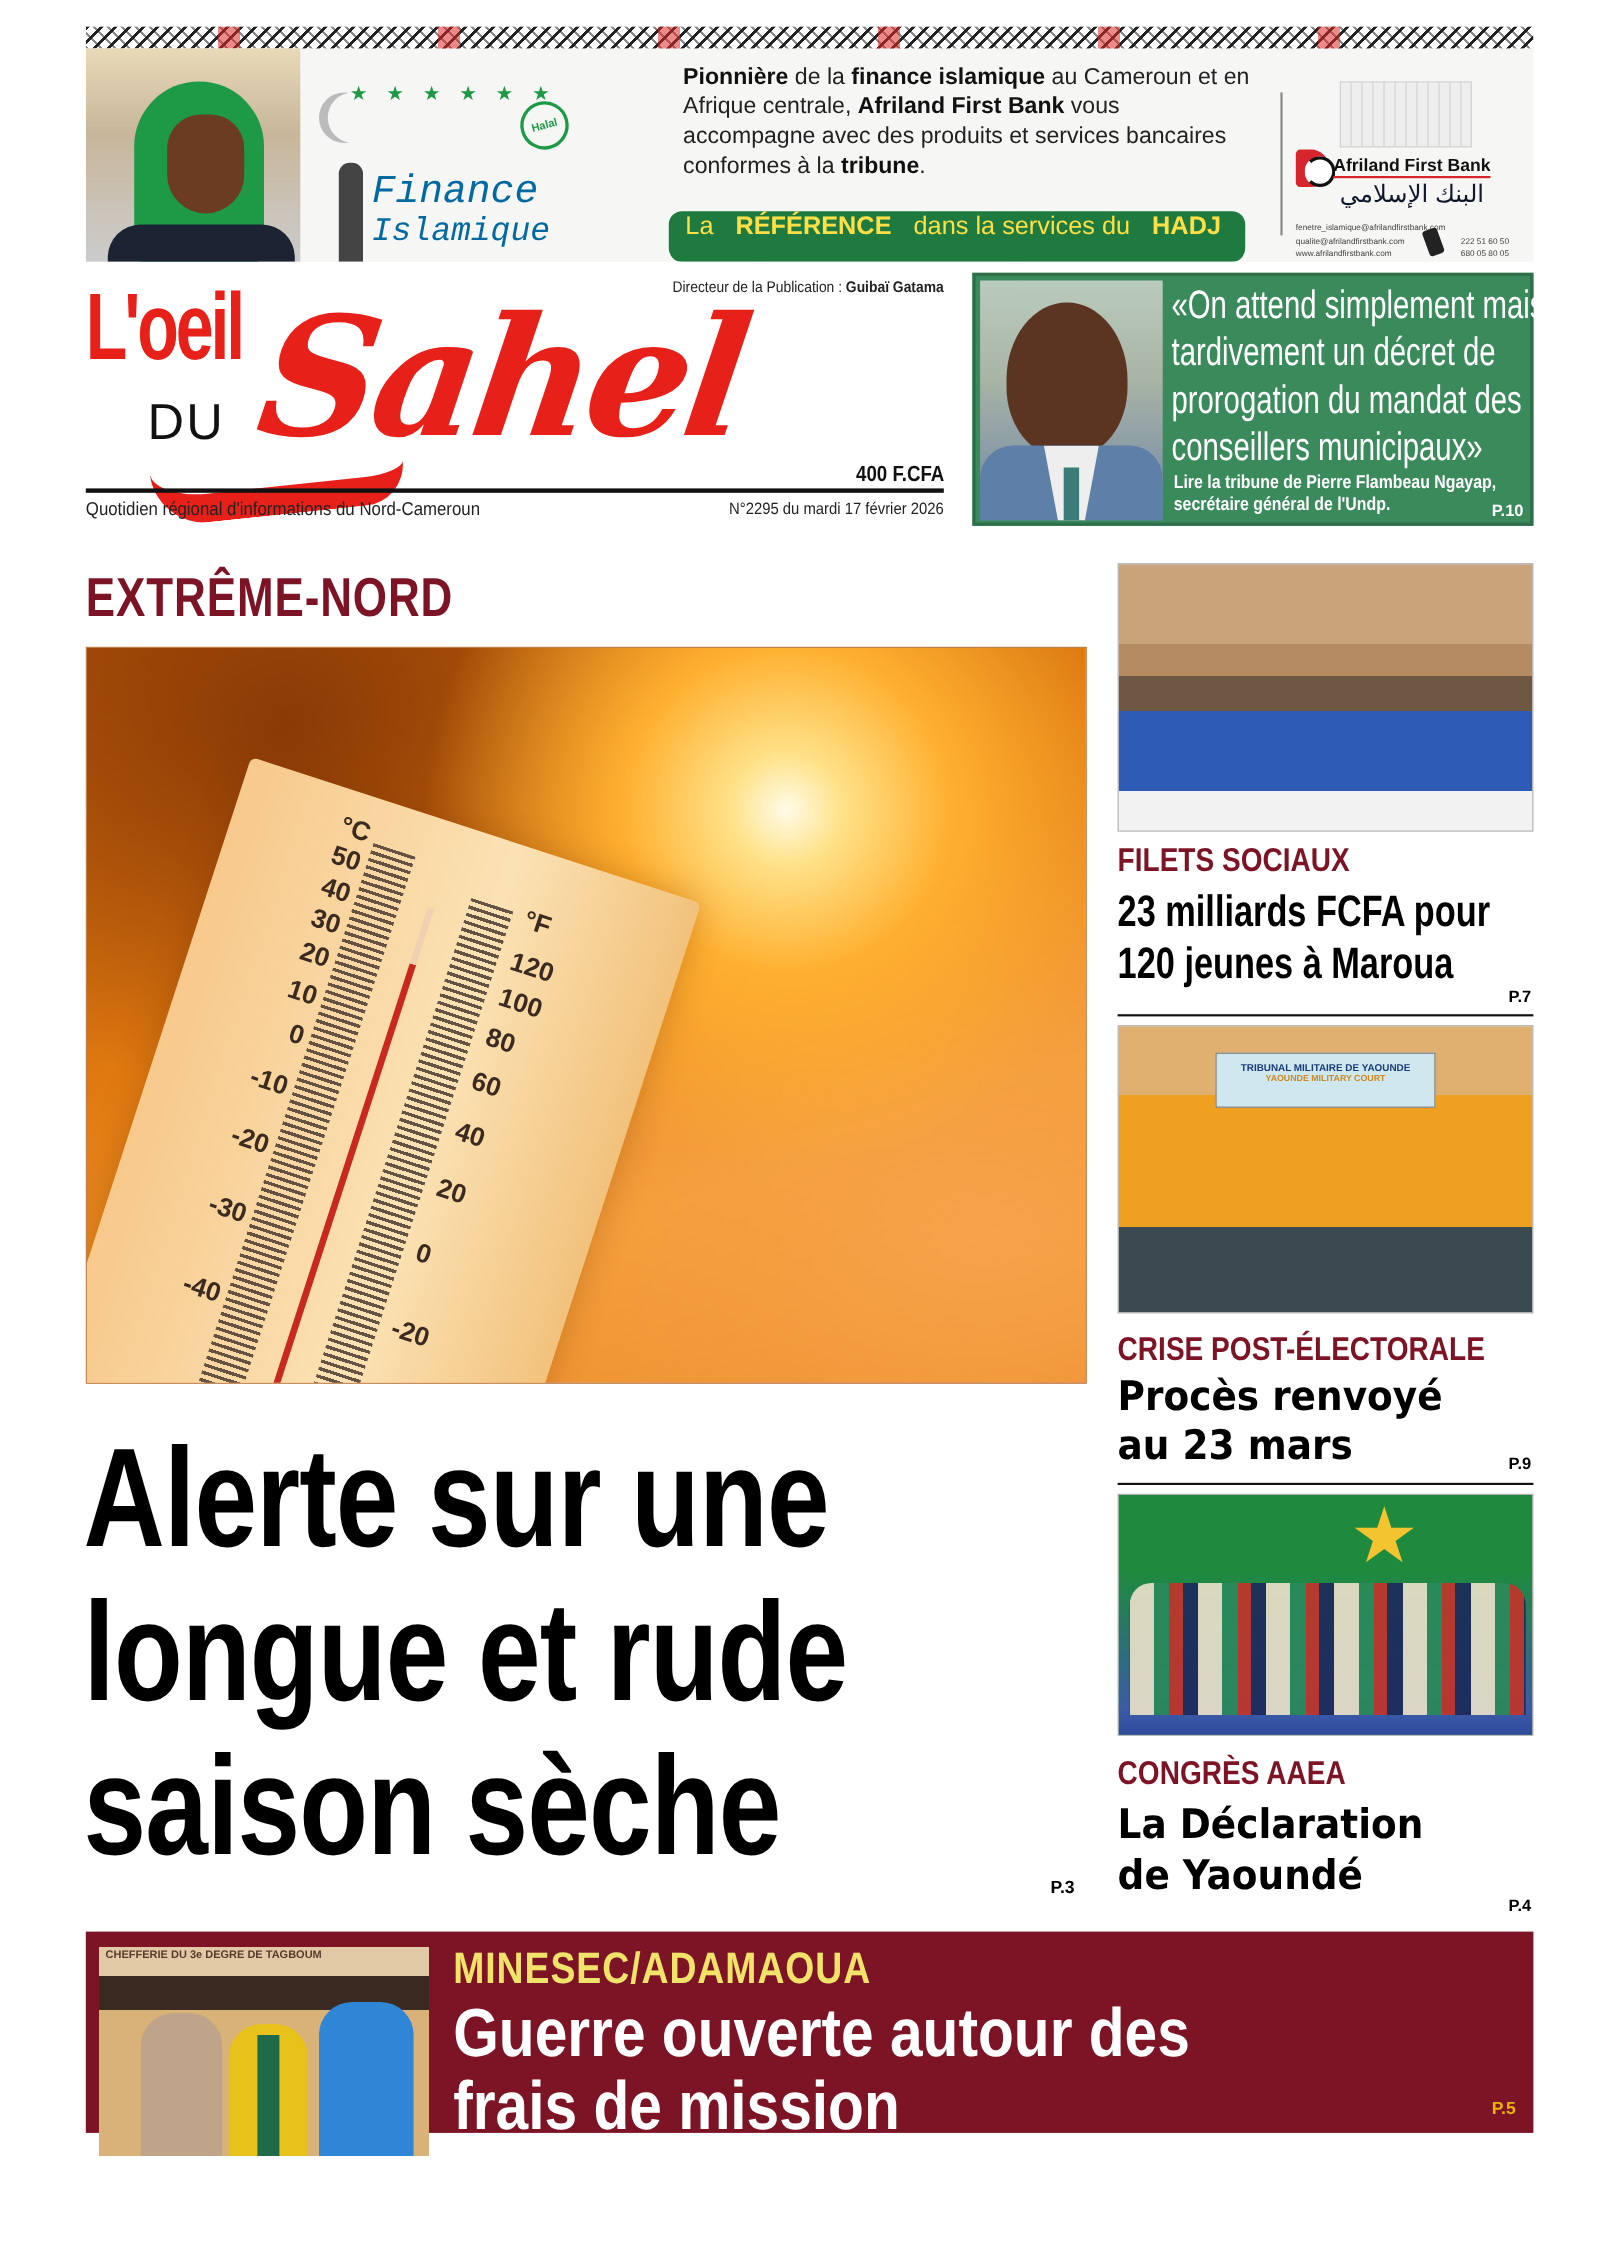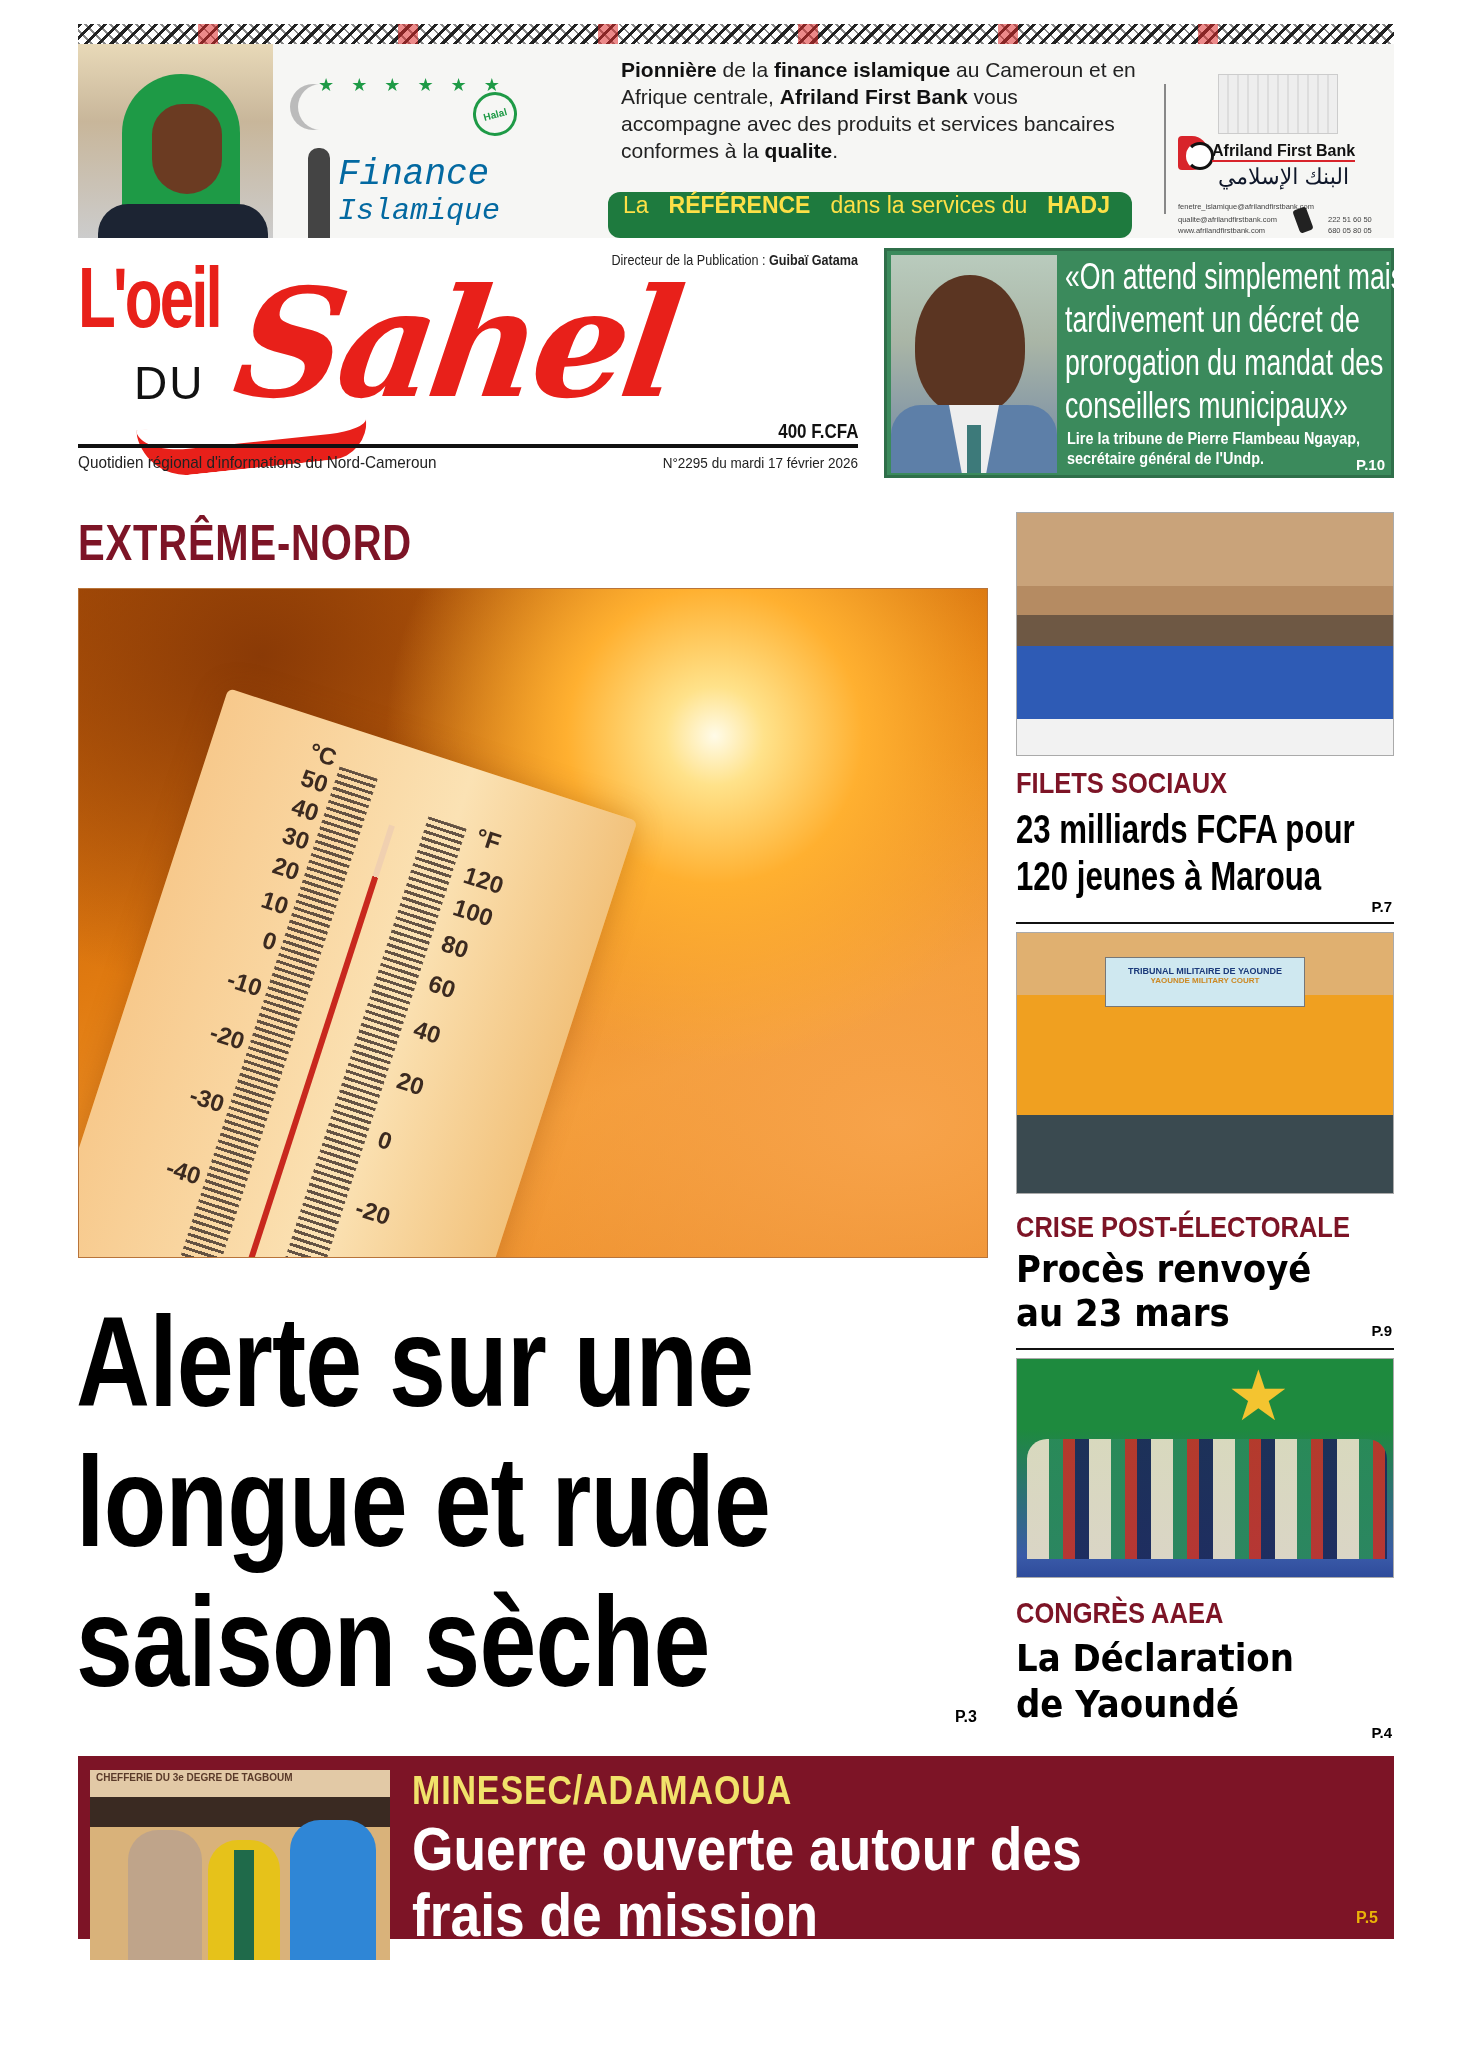--- a/index.html
+++ b/index.html
@@ -141,21 +141,21 @@
   </div>
   <div class="abs ad-logo">
     <div class="moon"></div>
     <div class="stars">★ ★ ★ ★ ★ ★</div>
     <div class="tower"></div>
     <div class="halal">Halal</div>
     <div class="word1">Finance</div>
     <div class="word2">Islamique</div>
   </div>
   <div class="abs ad-copy">
-    <b>Pionnière</b><span> de la </span><b>finance islamique</b><span> au Cameroun et en Afrique centrale, </span><b>Afriland First Bank</b><span> vous accompagne avec des produits et services bancaires conformes à la </span><b>qualite</b><span>.</span>
+    <b>Pionnière</b><span> de la </span><b>finance islamique</b><span> au Cameroun et en Afrique centrale, </span><b>Afriland First Bank</b><span> vous accompagne avec des produits et services bancaires conformes à la </span><b>tribune</b><span>.</span>
   </div>
   <div class="abs ad-cta">
     <span>La</span>
     <b>RÉFÉRENCE</b>
     <span>dans la services du</span>
     <b>HADJ</b>
   </div>
   <div class="abs ad-divider"></div>
   <div class="abs ad-bank">
     <div class="bldg"></div>

